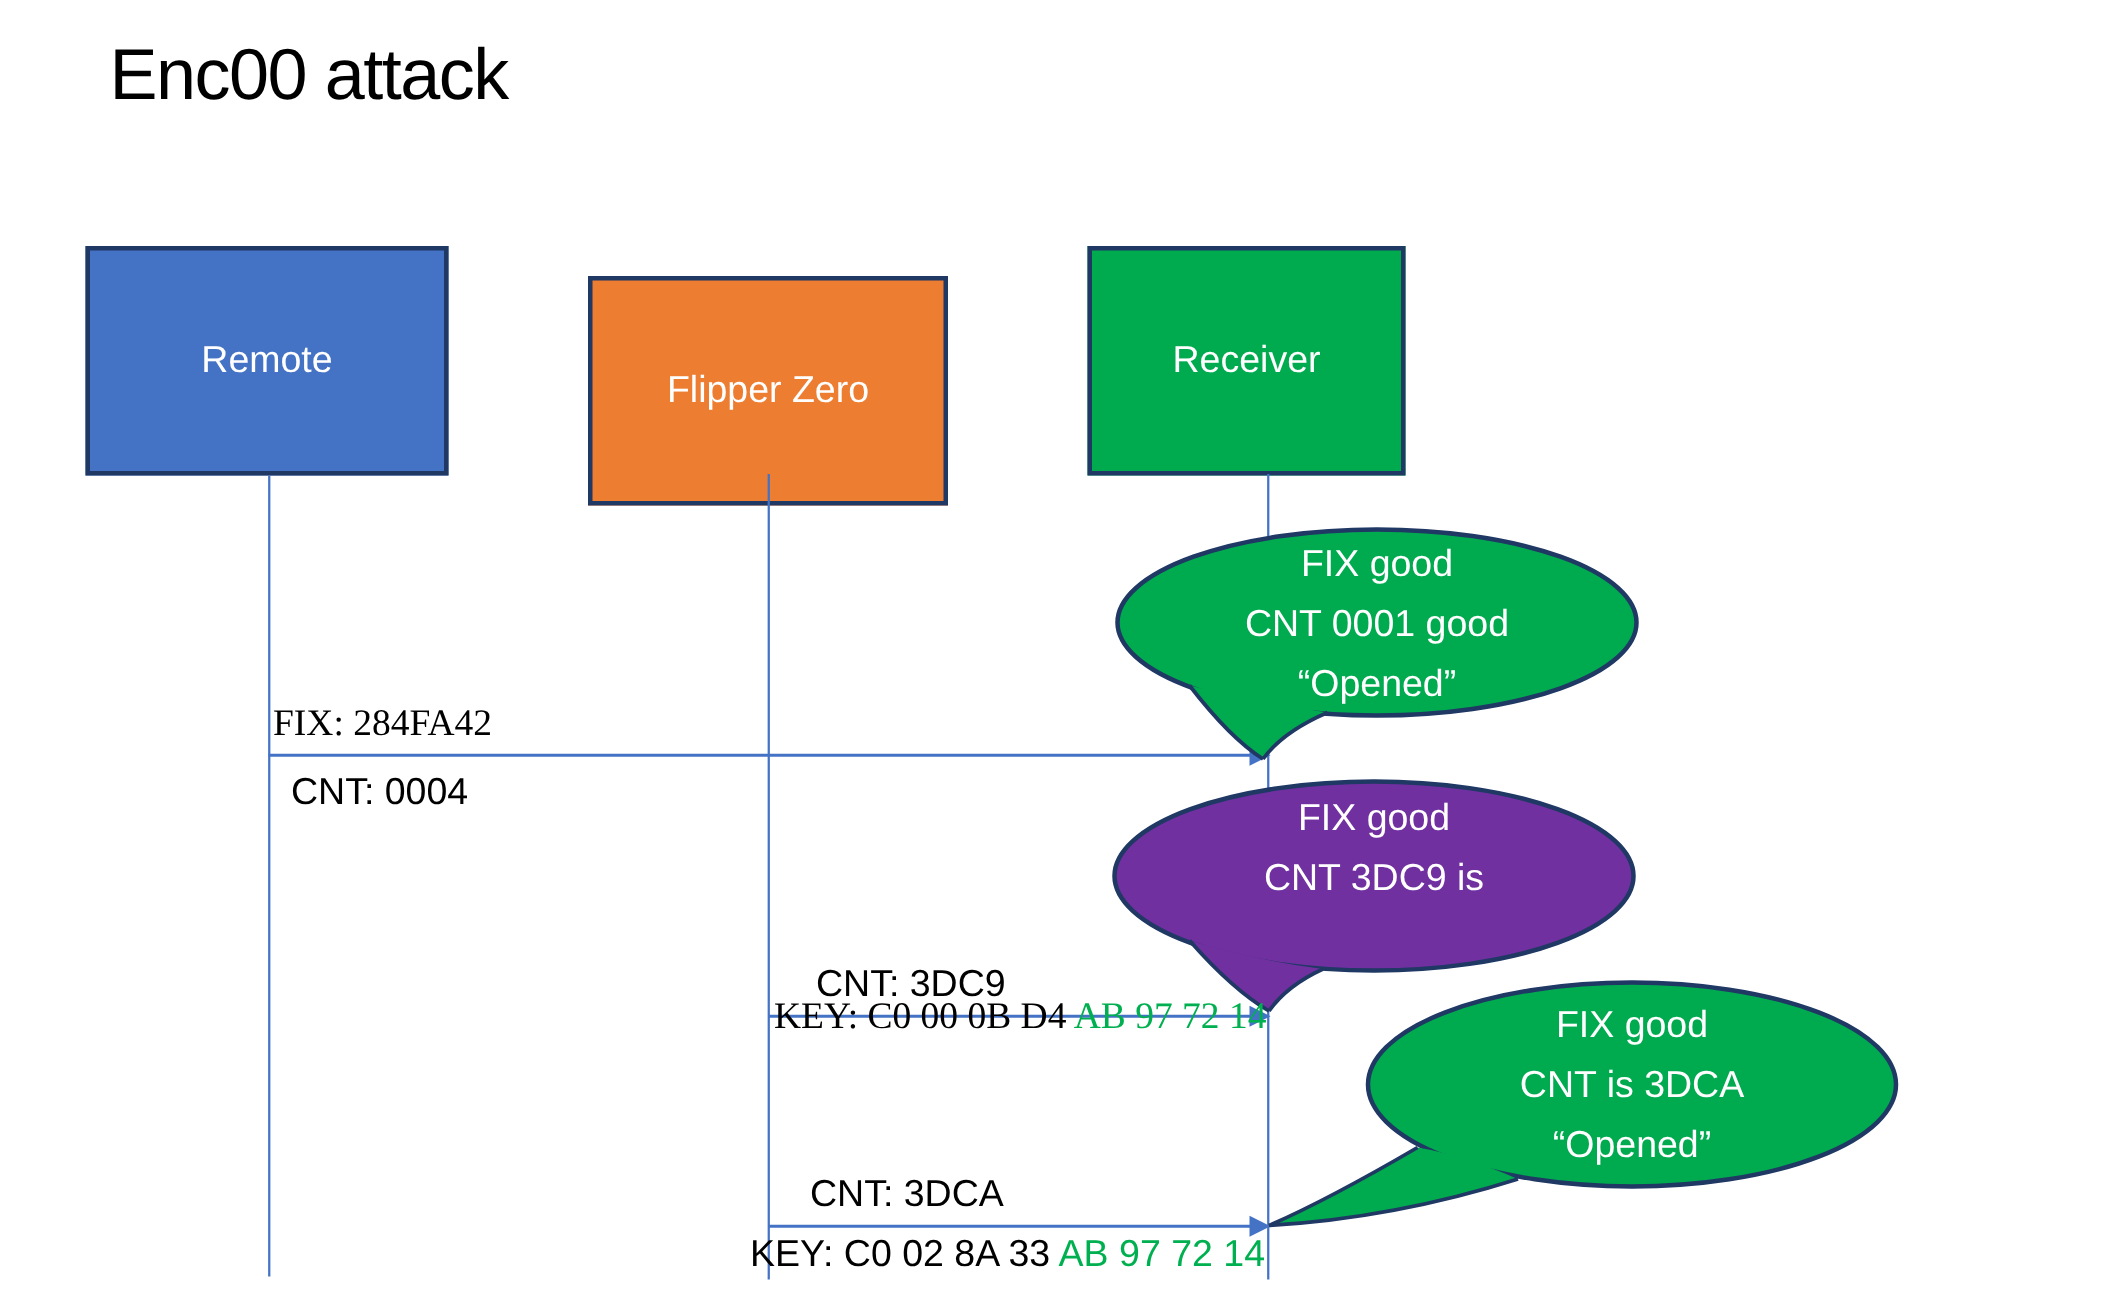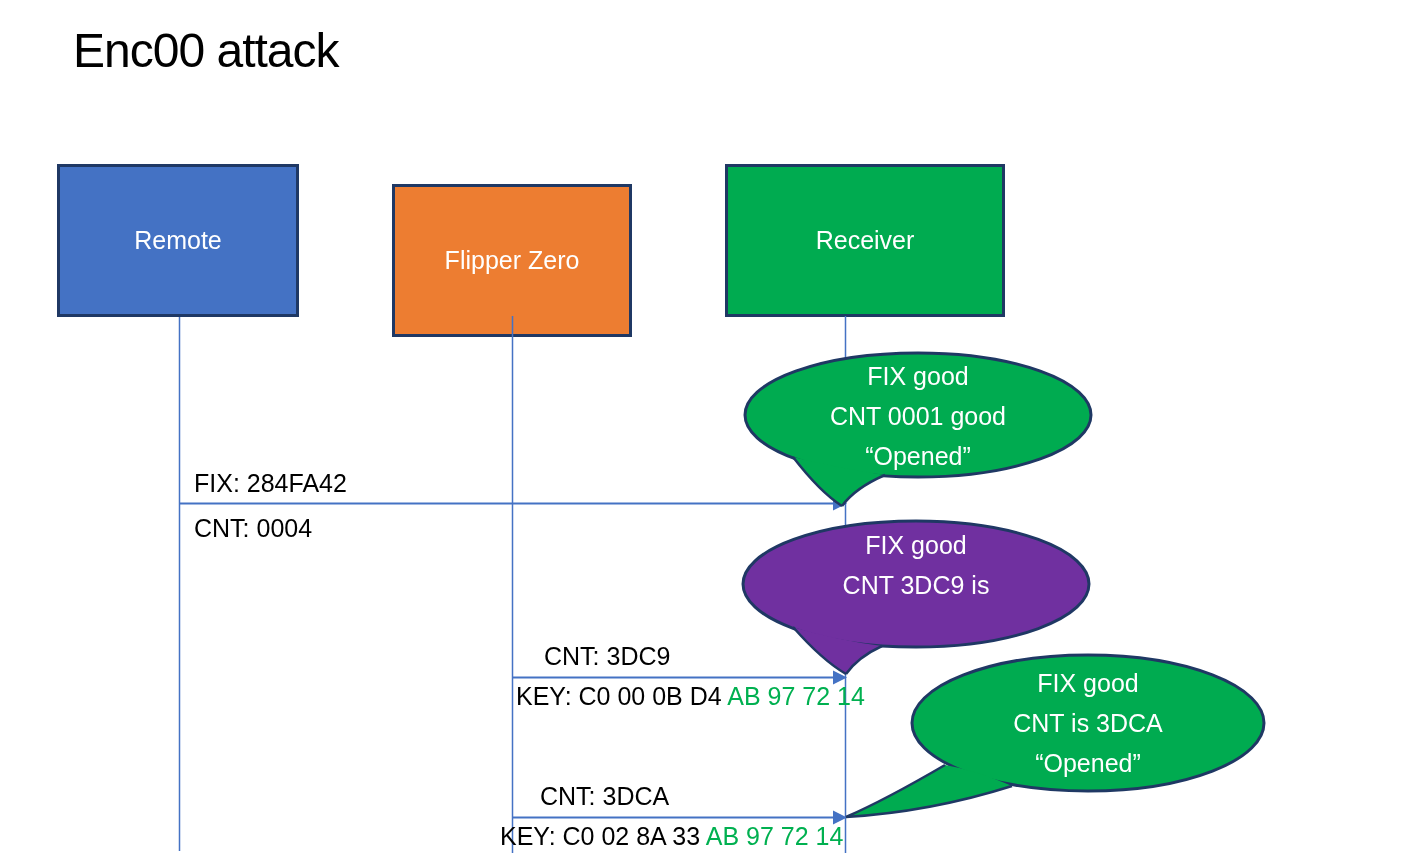--- a/index.html
+++ b/index.html
@@ -11,21 +11,21 @@
     position:absolute;left:73px;top:2px;font-size:48px;font-weight:400;
     color:#000;letter-spacing:-1px;white-space:nowrap;margin-top:21px;
   }
   .actor{
     position:absolute;top:164px;height:153px;box-sizing:border-box;
     border:3px solid #1F3864;display:flex;align-items:center;justify-content:center;
     color:#fff;font-size:25px;white-space:nowrap;
   }
   .actor-remote{left:57px;width:242px;background:#4472C4;}
   .actor-flipper{left:392px;width:240px;background:#ED7D31;margin-top:20px;}
-  .actor-receiver{left:725px;width:280px;background:#00AB50;}
+  .actor-receiver{left:725px;width:212px;background:#00AB50;}
   .svg-layer{position:absolute;left:0;top:0;width:1408px;height:859px;}
   .msg{
     position:absolute;font-size:25px;color:#000;white-space:nowrap;line-height:28px;
   }
   .key-red{color:#FF0000;}
   .key-green{color:#00B050;}
   .key-green-bold{color:#00A550;font-weight:bold;}
   .bubble-text{
     position:absolute;color:#ffffff;font-size:25px;line-height:40px;
     text-align:center;white-space:nowrap;
@@ -78,31 +78,31 @@
       <path d="M 793 627 Q 822 660 846 674 M 846 674 Q 858 657 882 646" fill="none" stroke-width="2.5" stroke="#1F3864"></path>
     </g>
 
     <g>
       <ellipse cx="1088" cy="723" rx="176" ry="68" stroke-width="3" fill="#00AB50" stroke="#1F3864"></ellipse>
       <path d="M 945 765 Q 885 800 846 817 Q 930 812 1012 786 Q 975 770 945 765 Z" stroke="none" fill="#00AB50"></path>
       <path d="M 945 765 Q 885 800 846 817 M 846 817 Q 930 812 1012 786" fill="none" stroke-width="2.5" stroke="#1F3864"></path>
     </g>
   </svg>
 
-  <div class="msg" style="left:194px;top:469px;">
+  <div class="msg" style="left:182px;top:469px;font-family:Liberation Serif, serif;">
     <span>FIX: 284FA42</span>
   </div>
   <div class="msg" style="left:194px;top:514px;">
     <span>CNT: 0004</span>
   </div>
 
   <div class="msg" style="left:544px;top:642px;">
     <span>CNT: 3DC9</span>
   </div>
-  <div class="msg" style="left:516px;top:682px;">
+  <div class="msg" style="left:516px;top:664px;font-family:Liberation Serif, serif;">
     <span>KEY: C0 00 0B D4 </span><span class="key-green">AB 97 72 14</span>
   </div>
 
   <div class="msg" style="left:540px;top:782px;">
     <span>CNT: 3DCA</span>
   </div>
   <div class="msg" style="left:500px;top:822px;">
     <span>KEY: C0 02 8A 33 </span><span class="key-green">AB 97 72 14</span>
   </div>
 

